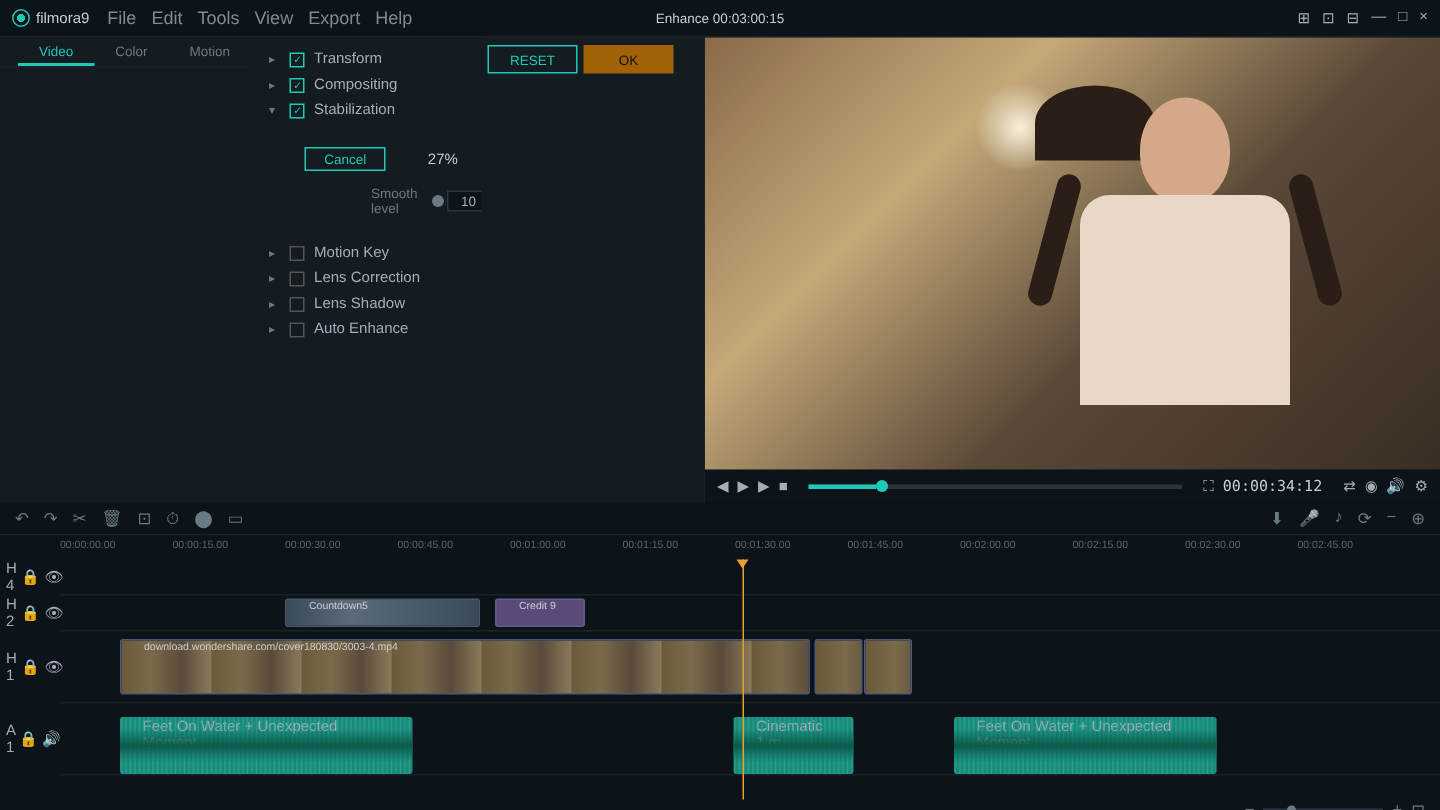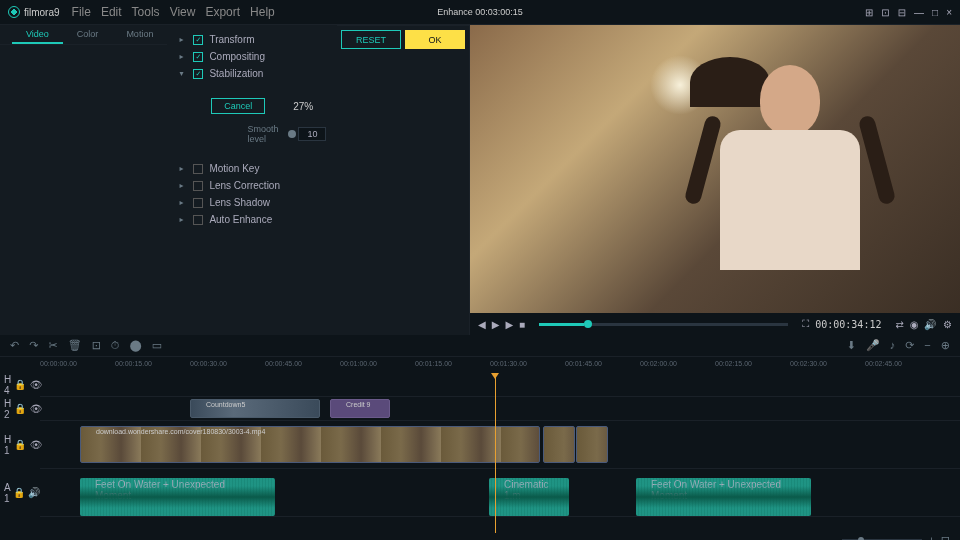--- a/index.html
+++ b/index.html
@@ -29,21 +29,21 @@
 .cancel-btn{border:1px solid #1ec9b8;color:#1ec9b8;padding:2px 12px;font-size:9px;cursor:pointer;background:transparent}
 .pct{color:#ccc;font-size:10px}
 .stab-row{display:flex;align-items:center;gap:10px;padding-left:40px}
 .stab-label{color:#6a7a85;font-size:9px;width:80px}
 .slider{flex:1;height:2px;background:#2a3540;position:relative;max-width:140px}
 .slider-thumb{position:absolute;width:8px;height:8px;background:#6a7a85;border-radius:50%;top:-3px}
 .num-input{width:28px;height:14px;background:#0d1419;border:1px solid #2a3540;color:#aab;text-align:center;font-size:9px}
 .reset-circle{color:#6a7a85;font-size:10px;cursor:pointer}
 .bottom-btns{height:28px;display:flex;border-top:1px solid #1a2128}
 .reset-btn{width:60px;border:1px solid #1ec9b8;color:#1ec9b8;display:flex;align-items:center;justify-content:center;font-size:9px;margin:4px;cursor:pointer}
-.ok-btn{width:60px;background:#fde047;color:#0d1419;display:flex;align-items:center;justify-content:center;font-size:9px;margin:4px 4px 4px auto;cursor:pointer}
+.ok-btn{width:60px;background:#a16207;color:#0d1419;display:flex;align-items:center;justify-content:center;font-size:9px;margin:4px 20px 4px auto;cursor:pointer}
 .preview{flex:1;display:flex;flex-direction:column;background:#000}
 .video-area{flex:1;background:linear-gradient(135deg,#8a6a4a 0%,#c4a878 30%,#5a4838 60%,#3a2e24 100%);position:relative;overflow:hidden}
 .sun{position:absolute;top:30px;left:180px;width:60px;height:60px;background:radial-gradient(circle,rgba(255,250,230,0.9),transparent 70%);border-radius:50%}
 .person{position:absolute;right:80px;top:40px;width:180px;height:240px}
 .head{width:60px;height:70px;background:#d4a888;border-radius:50% 50% 45% 45%;margin:0 auto;position:relative}
 .hair{position:absolute;top:-8px;left:-10px;width:80px;height:50px;background:#2a1e16;border-radius:50% 50% 0 0}
 .braid{position:absolute;width:16px;height:90px;background:#2a1e16;border-radius:8px;top:50px}
 .braid.l{left:-5px;transform:rotate(15deg)}
 .braid.r{right:-5px;transform:rotate(-15deg)}
 .body{width:140px;height:140px;background:#e8d8c8;border-radius:20px 20px 0 0;margin:0 auto;position:relative;top:-5px}

